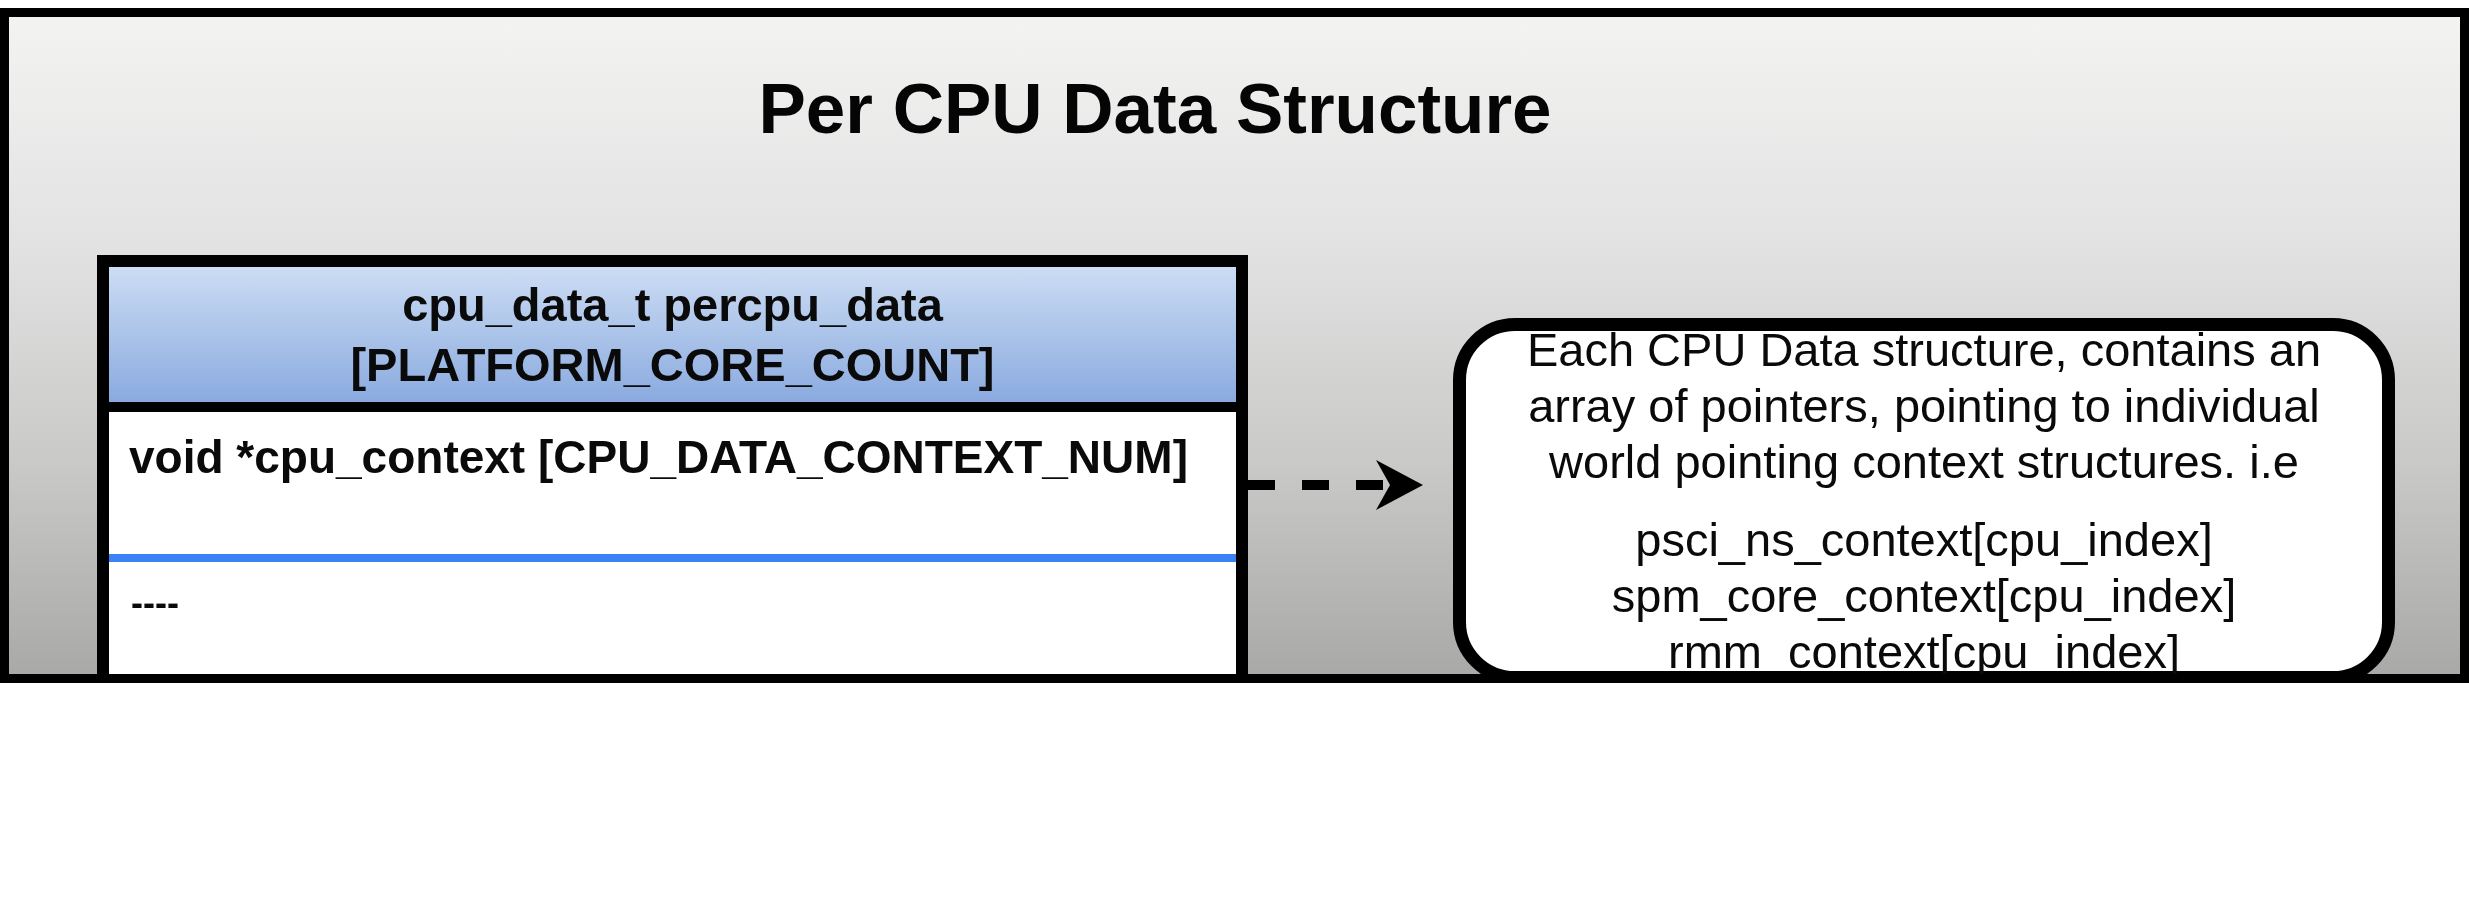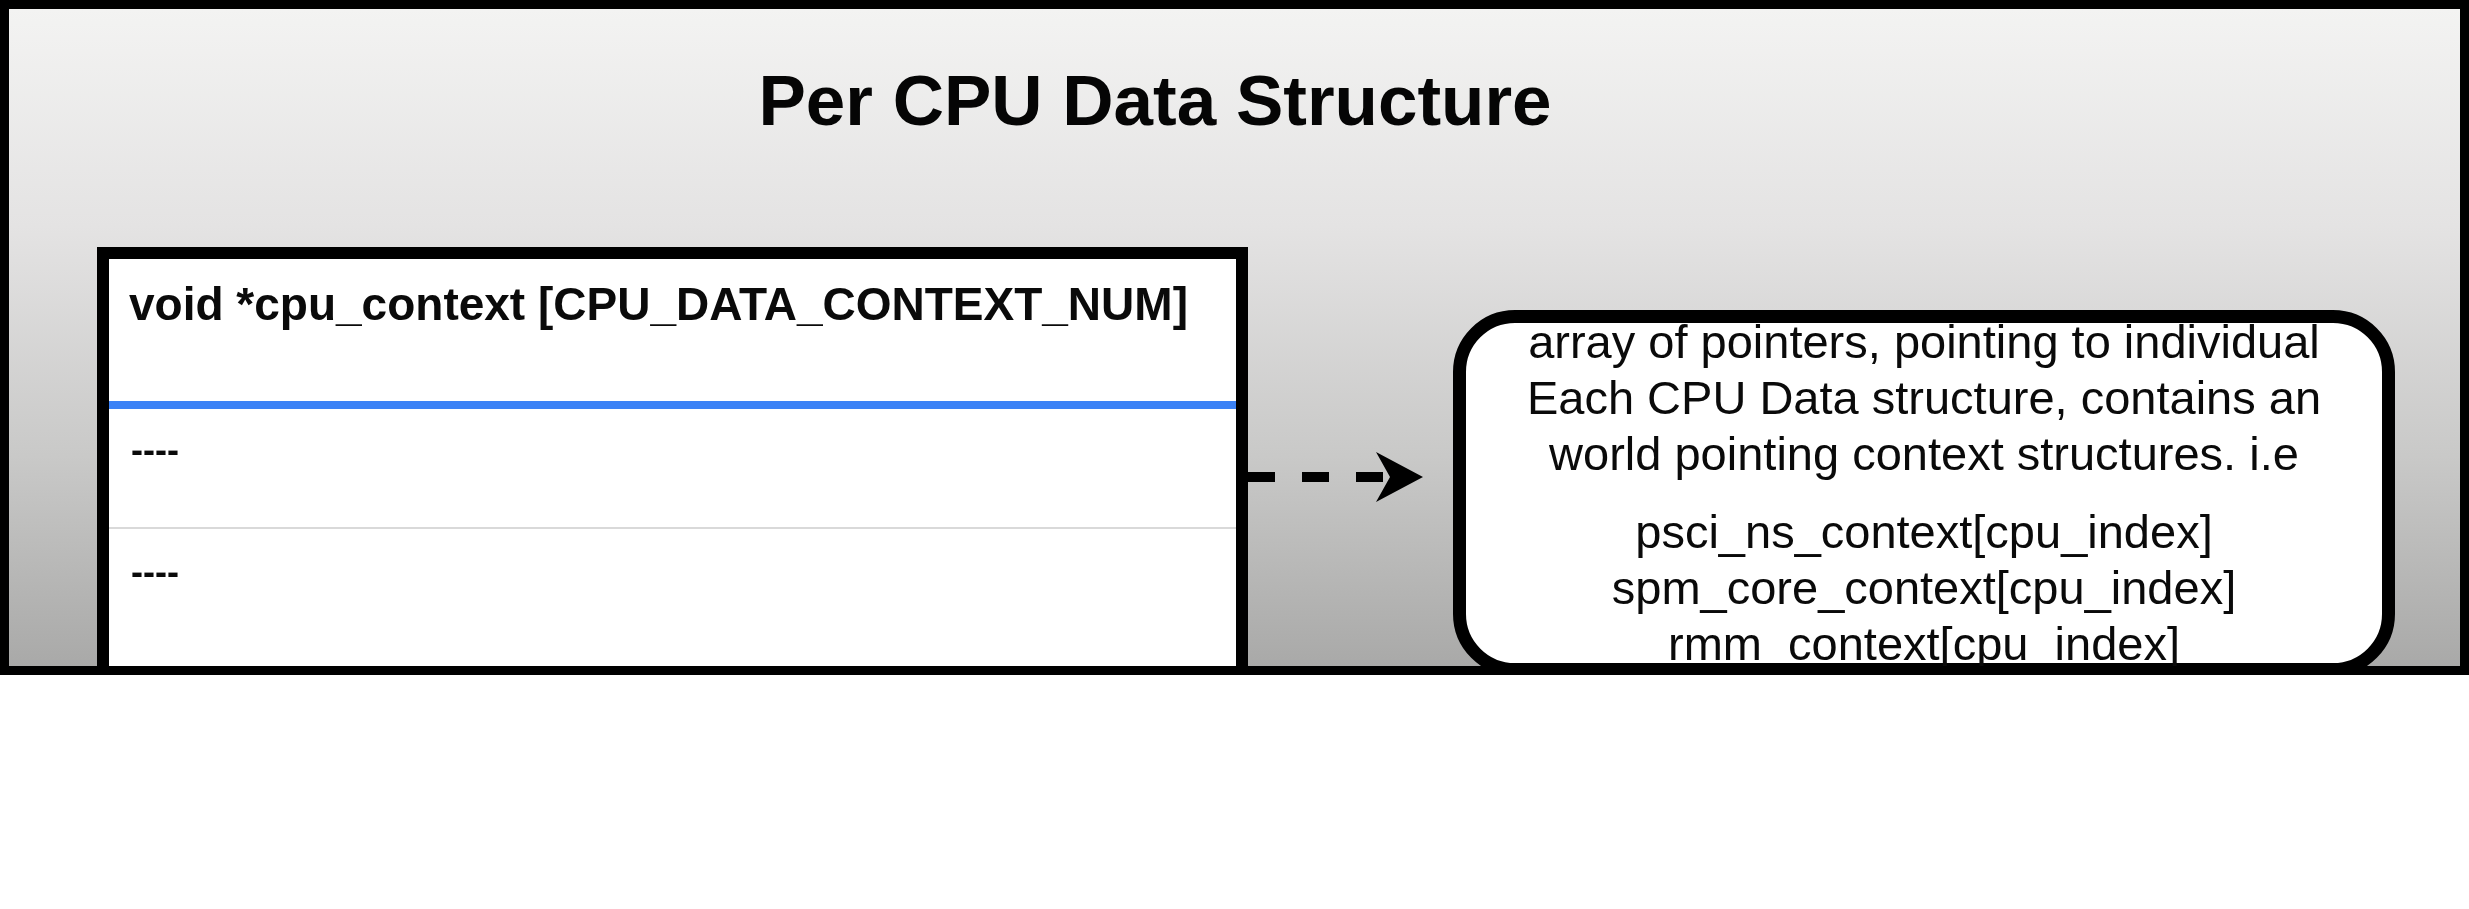--- a/index.html
+++ b/index.html
@@ -2,21 +2,21 @@
 <html><head>
 <meta charset="utf-8">
 <style>
   * { margin: 0; padding: 0; box-sizing: border-box; }
   html, body {
     width: 2469px; height: 909px;
     font-family: "Liberation Sans", sans-serif;
     background: #ffffff;
   }
   .frame {
-    position: absolute; left: 0; top: 0;
+    position: absolute; left: 0; top: 8px;
     width: 2469px; height: 675px;
     border: 9px solid #000000;
     background: linear-gradient(180deg, #f3f3f2 0%, #e4e3e3 33%, #c9c9c8 68%, #a9a9a8 100%);
     overflow: hidden;
   }
   .title {
     position: absolute;
     left: 1146px; top: 56px;
     transform: translateX(-50%);
     white-space: nowrap;
@@ -81,41 +81,45 @@
   .callout-line.gap-before { margin-top: 22px; }
 </style>
 </head>
 <body>
 
 <div class="frame">
 
   <div class="title">Per CPU Data Structure</div>
 
   <div class="struct-table">
+    <div class="table-header">
+      <div>cpu_data_t percpu_data</div>
+      <div>[PLATFORM_CORE_COUNT]</div>
+    </div>
 
     <div class="table-row row-1">
       <span>void *cpu_context [CPU_DATA_CONTEXT_NUM]</span>
     </div>
 
     <div class="table-row row-2">
       <span>----</span>
     </div>
 
     <div class="table-row row-3">
       <span>----</span>
     </div>
   </div>
 
   <svg class="arrow-svg" viewBox="0 0 230 100" xmlns="http://www.w3.org/2000/svg">
     <line x1="2" y1="49" x2="140" y2="49" stroke="#000000" stroke-width="10" stroke-dasharray="27 27"></line>
     <polygon points="177,49 130,24 144,49 130,74" fill="#000000"></polygon>
   </svg>
 
   <div class="callout">
+    <div class="callout-line">Each CPU Data structure, contains an</div>
     <div class="callout-line">array of pointers, pointing to individual</div>
-    <div class="callout-line">Each CPU Data structure, contains an</div>
     <div class="callout-line">world pointing context structures. i.e</div>
     <div class="callout-line gap-before">psci_ns_context[cpu_index]</div>
     <div class="callout-line">spm_core_context[cpu_index]</div>
     <div class="callout-line">rmm_context[cpu_index]</div>
   </div>
 
 </div>
 
 </body></html>

